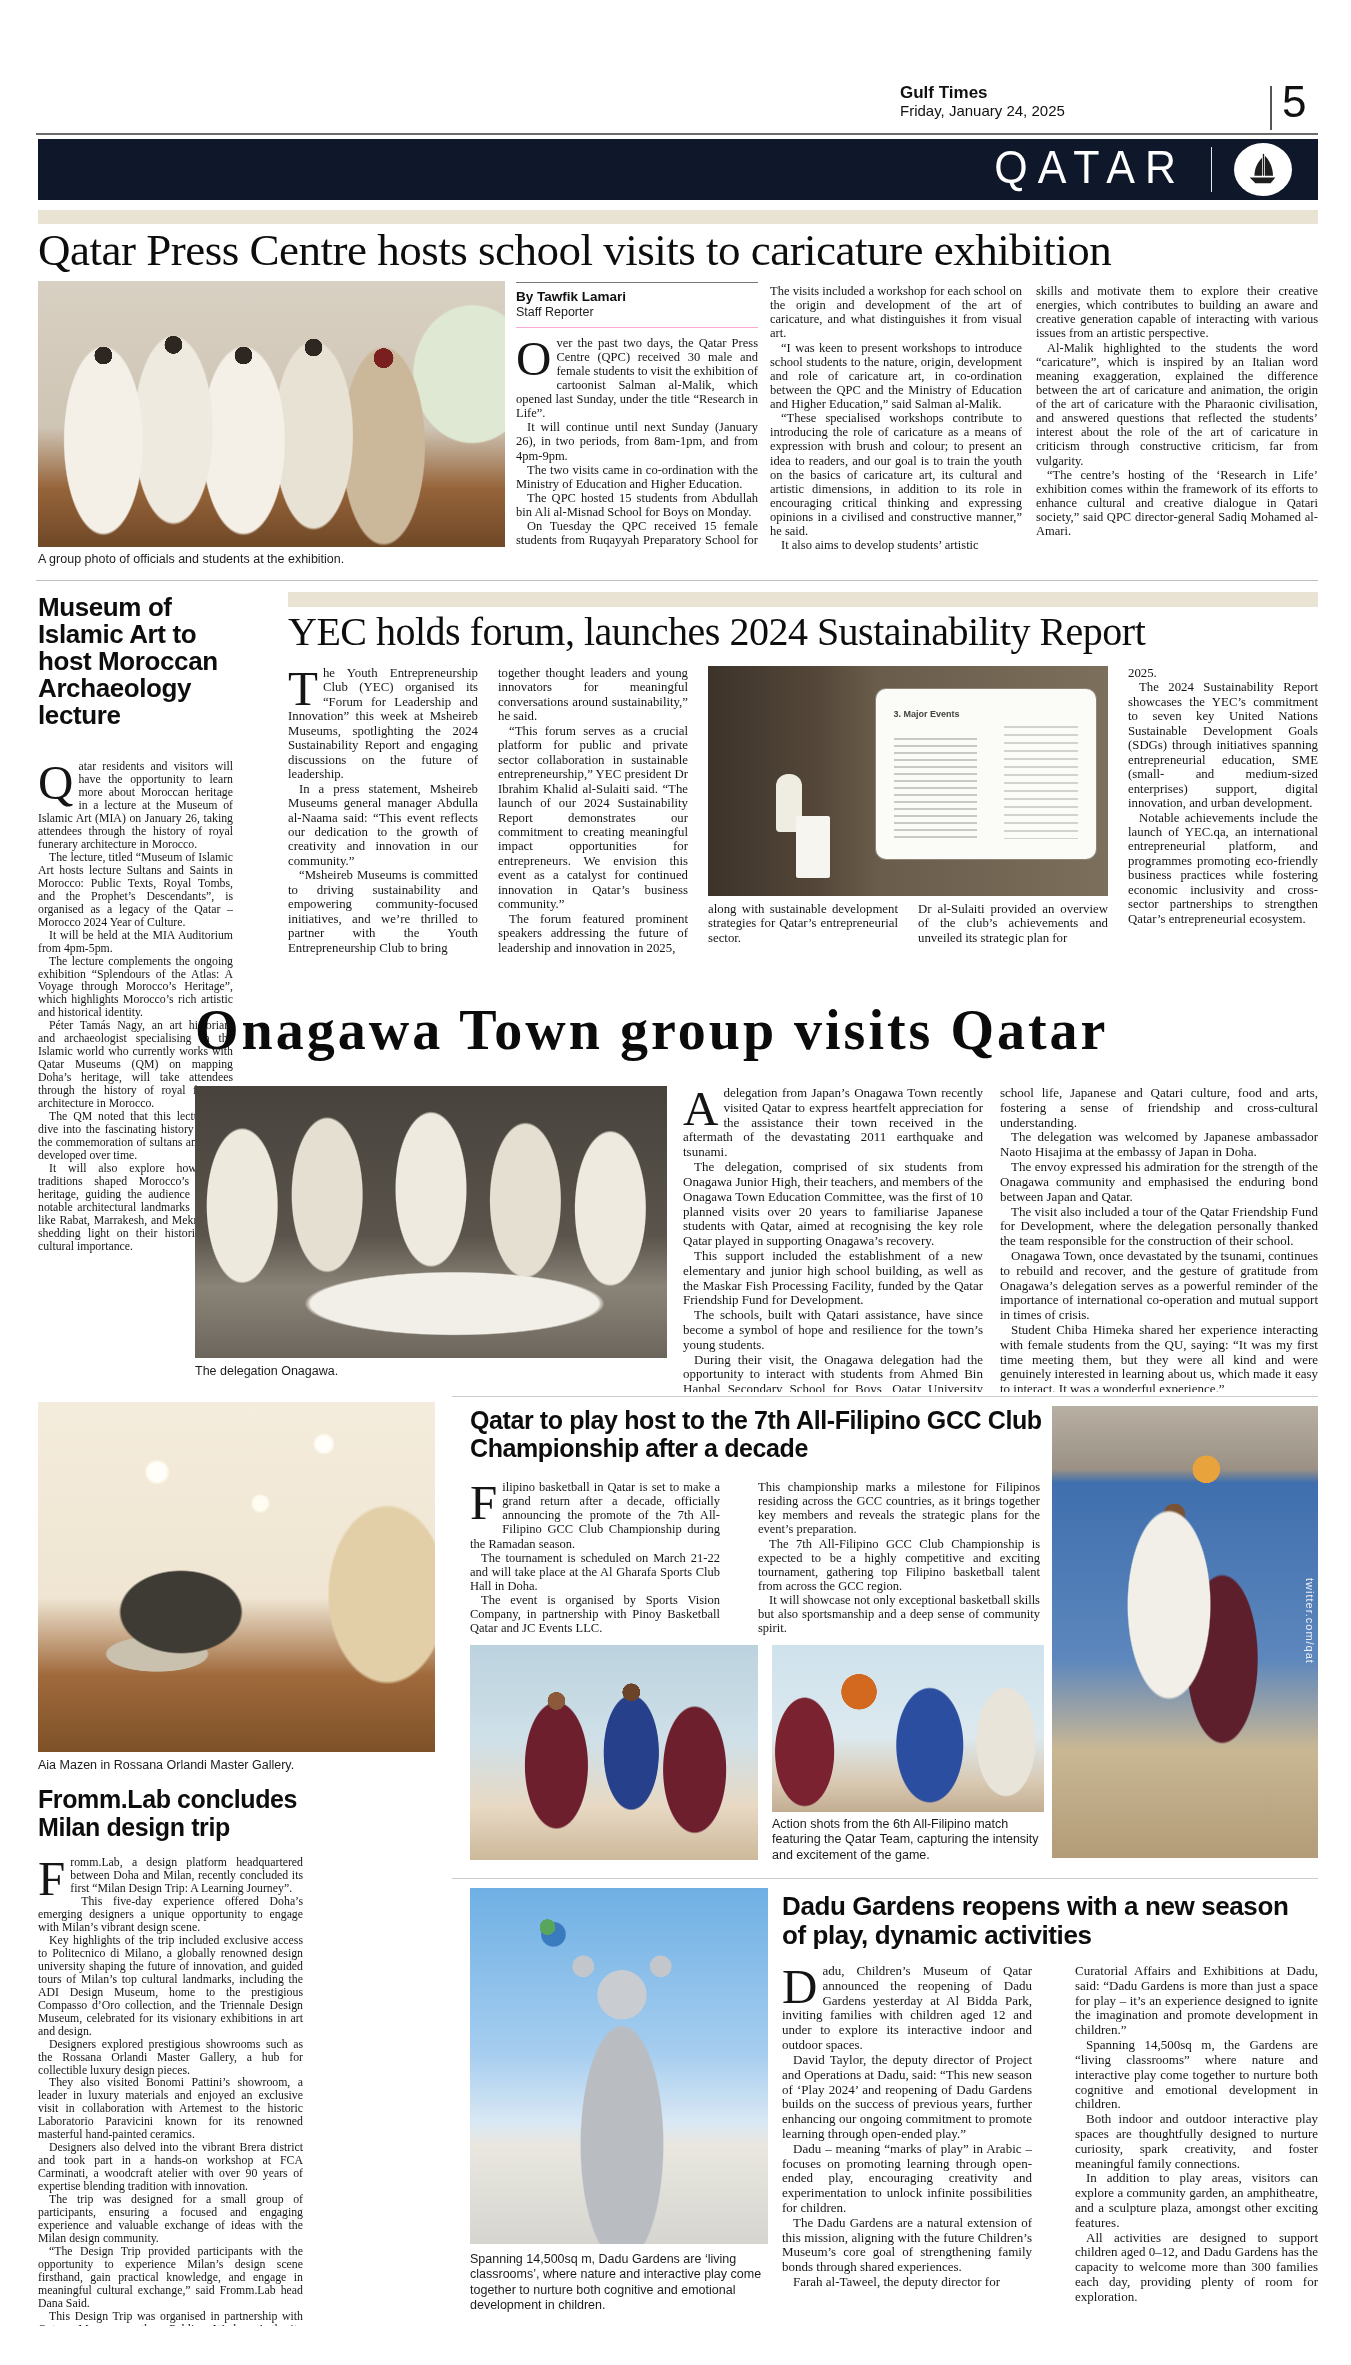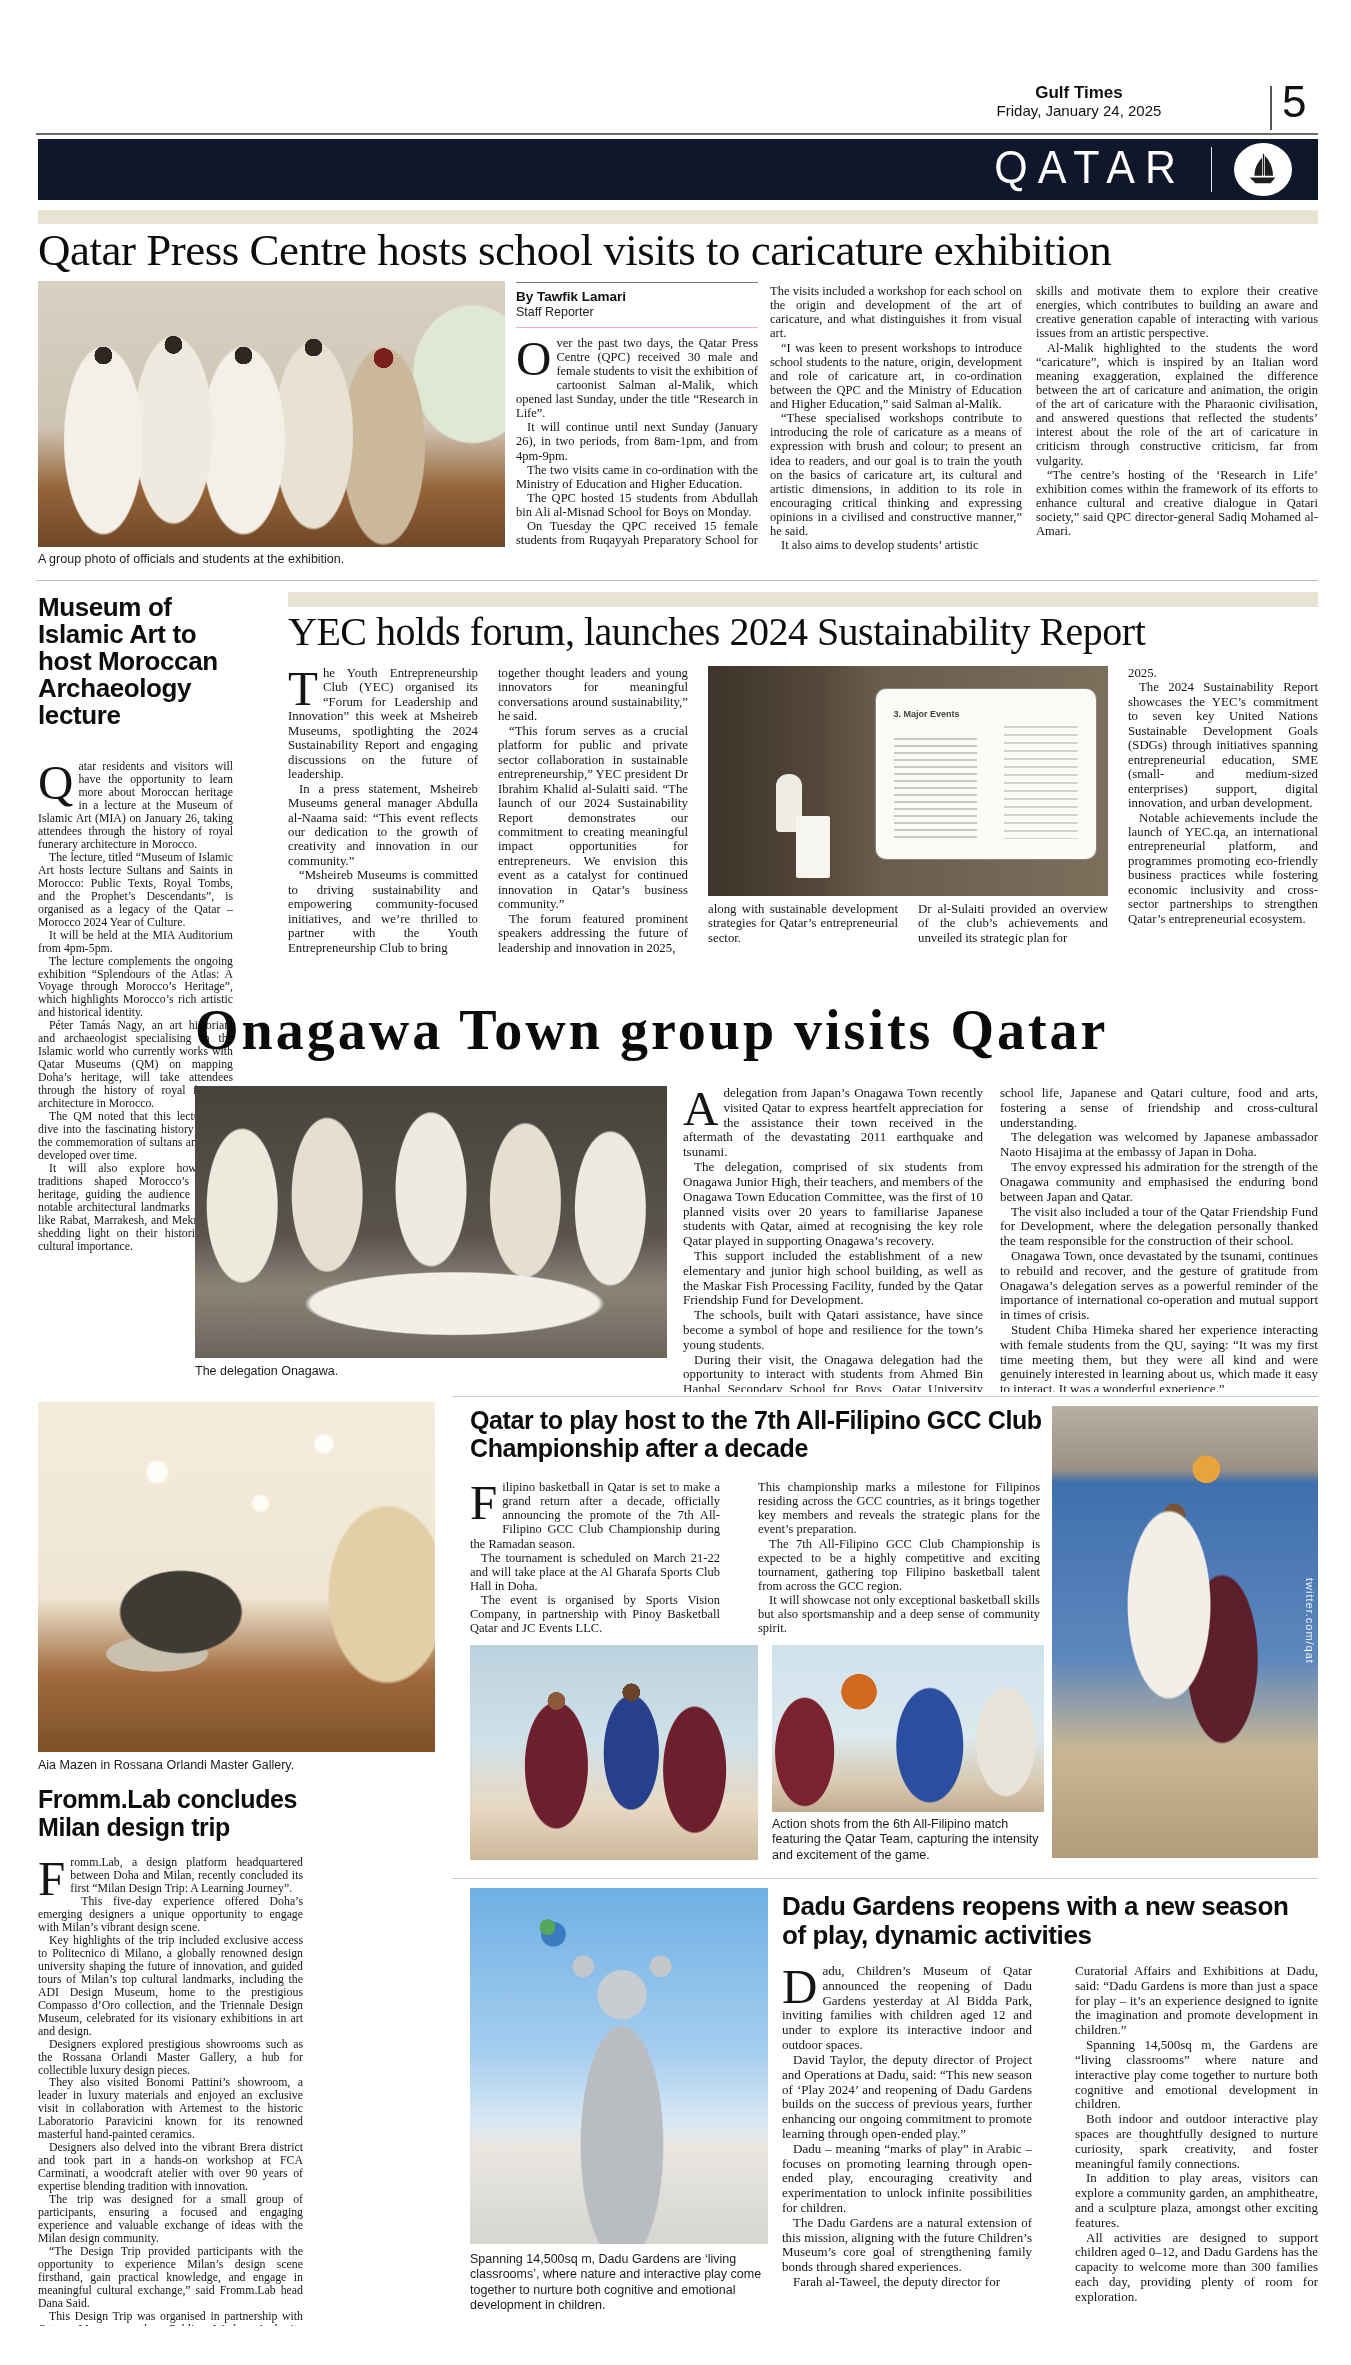--- a/index.html
+++ b/index.html
@@ -1,21 +1,21 @@
 <!DOCTYPE html>
 <html><head>
 <meta charset="utf-8">
 <style>
   html,body{margin:0;padding:0;background:#ffffff;}
   #page{position:relative;width:1351px;height:2365px;background:#fff;overflow:hidden;
         font-family:"Liberation Serif",serif;color:#141414;}
   .abs{position:absolute;}
 
   
-  .masthead{font-family:"Liberation Sans",sans-serif;text-align:center;color:#111;}
+  .masthead{font-family:"Liberation Sans",sans-serif;text-align:left;color:#111;}
   .masthead .brand{font-size:17px;font-weight:bold;line-height:1.05;}
   .masthead .date{font-size:15px;line-height:1.15;}
   .pageno{font-family:"Liberation Sans",sans-serif;font-size:44px;font-weight:400;color:#111;line-height:1;}
   .hairline{background:#6b6b6b;height:1.5px;}
   .banner{background:#0f172a;}
   .banner .section{position:absolute;right:132px;top:7px;color:#fff;font-family:"Liberation Sans",sans-serif;
        font-weight:400;font-size:43px;letter-spacing:10px;line-height:1;transform:scaleY(1.06);}
   .banner .vline{position:absolute;right:106px;top:8px;width:1.5px;height:45px;background:rgba(255,255,255,.9);}
   .banner .dhow{position:absolute;right:26px;top:4px;width:58px;height:53px;background:#fff;border-radius:50%;
        display:flex;align-items:center;justify-content:center;}

